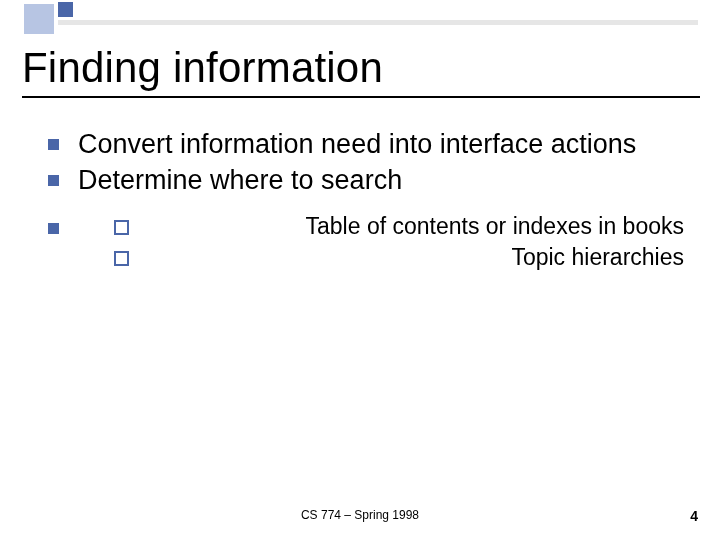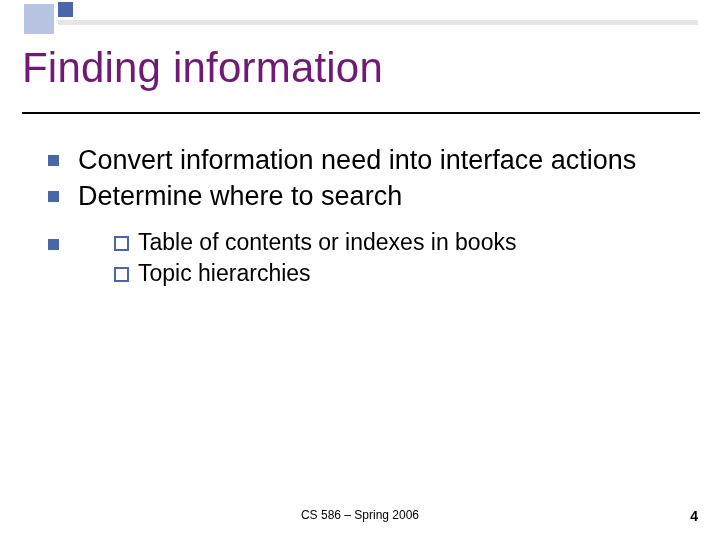--- a/index.html
+++ b/index.html
@@ -35,22 +35,22 @@
   }
   .slide {
     position: absolute;
     top: 0; left: 0;
     width: 720px; height: 540px;
     padding: 44px 30px 0 22px;
   }
   .title {
     font-size: 42px;
     font-weight: 400;
-    color: #701a75;
-    margin-bottom: 20px;
+    color: #000000;
+    margin-bottom: 4px;
     letter-spacing: 0.2px;
   }
   .rule {
     border: none;
     border-top: 2px solid #000;
     margin: 0 0 30px 0;
     width: 678px;
   }
   .content {
     padding-left: 22px;
@@ -79,20 +79,21 @@
     margin-top: 14px;
     margin-left: 34px;
   }
   ul.sub > li {
     position: relative;
     padding-left: 26px;
     font-size: 23px;
     line-height: 1.3;
     color: #000;
     margin-bottom: 2px;
+    text-align: right;
   }
   ul.sub > li::before {
     content: "";
     position: absolute;
     left: 2px; top: 8px;
     width: 11px; height: 11px;
     border: 2px solid #4a66a8;
     background: transparent;
   }
   .footer-center {
@@ -131,14 +132,14 @@
       <li>
         <ul class="sub">
           <li><span>Table of contents or indexes in books</span></li>
           <li><span>Topic hierarchies</span></li>
         </ul>
       </li>
     </ul>
   </div>
 </div>
 
-<div class="footer-center">CS 586 – Spring 2006</div>
+<div class="footer-center">CS 774 – Spring 1998</div>
 <div class="footer-right">4</div>
 
 </body></html>

